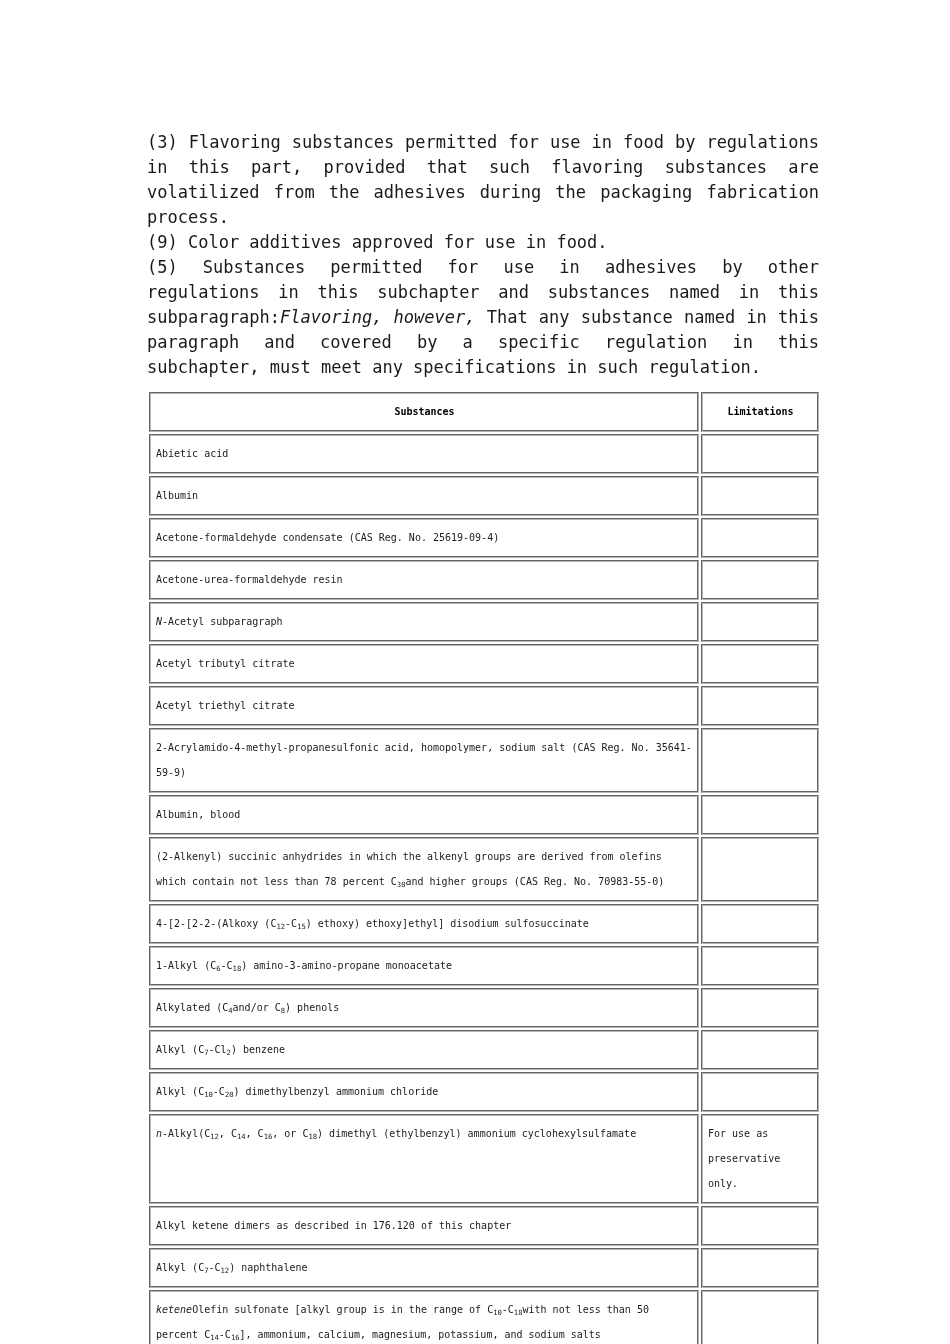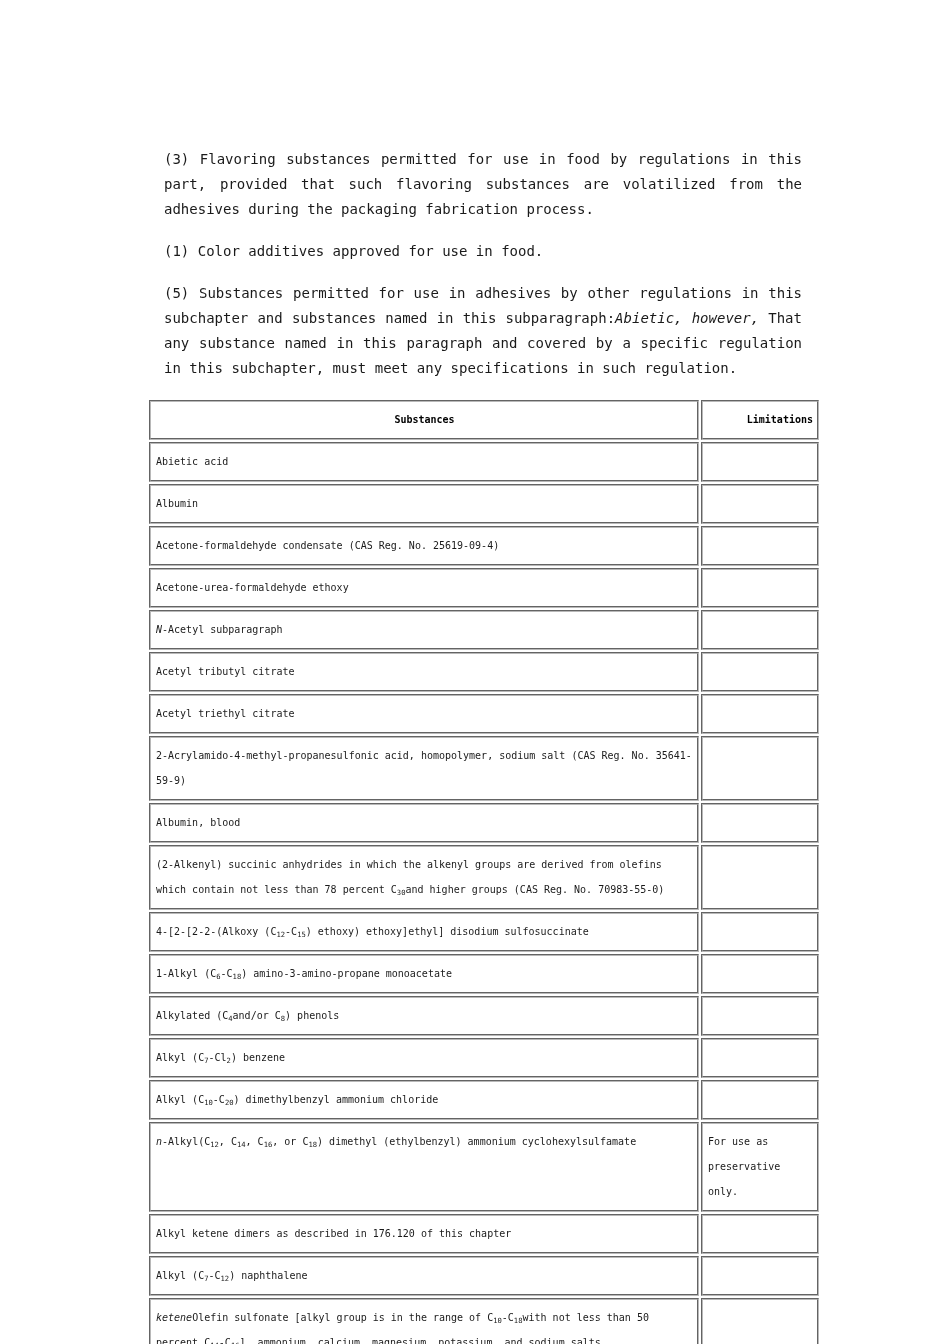--- a/index.html
+++ b/index.html
@@ -15,25 +15,25 @@
     position: relative;
     overflow: hidden;
   }
   .page {
     position: absolute;
     left: 147px;
     top: 130px;
     width: 672px;
   }
   .para {
-    font-size: 14px;
+    font-size: 17px;
     line-height: 25px;
     text-align: justify;
     text-justify: inter-word;
-    margin: 17px;
+    margin: 0;
     letter-spacing: 0px;
     color: #1a1a1a;
   }
   .ital {
     font-style: italic;
   }
   table.subs {
     border-collapse: separate;
     border-spacing: 2px 2px;
     width: 672px;
@@ -51,42 +51,42 @@
     text-align: left;
     background: #ffffff;
     overflow: hidden;
   }
   table.subs th.hdr-sub {
     text-align: center;
     font-weight: bold;
     color: #000000;
   }
   table.subs th.hdr-lim {
-    text-align: right;
+    text-align: center;
     font-weight: bold;
     color: #000000;
   }
   col.c-sub { width: 550px; }
   col.c-lim { width: 118px; }
   sub {
     font-size: 0.72em;
     vertical-align: -0.28em;
     line-height: 0;
   }
 </style>
 </head>
 <body>
 
 <div class="page">
 
   <p class="para">(3) Flavoring substances permitted for use in food by regulations in this part, provided that such flavoring substances are volatilized from the adhesives during the packaging fabrication process.</p>
 
-  <p class="para">(1) Color additives approved for use in food.</p>
+  <p class="para">(9) Color additives approved for use in food.</p>
 
-  <p class="para"><span>(5) Substances permitted for use in adhesives by other regulations in this subchapter and substances named in this subparagraph:</span><span class="ital">Abietic, however,</span><span> That any substance named in this paragraph and covered by a specific regulation in this subchapter, must meet any specifications in such regulation.</span></p>
+  <p class="para"><span>(5) Substances permitted for use in adhesives by other regulations in this subchapter and substances named in this subparagraph:</span><span class="ital">Flavoring, however,</span><span> That any substance named in this paragraph and covered by a specific regulation in this subchapter, must meet any specifications in such regulation.</span></p>
 
   <table class="subs">
     <colgroup>
       <col class="c-sub">
       <col class="c-lim">
     </colgroup>
     <thead>
       <tr>
         <th class="hdr-sub">Substances</th>
         <th class="hdr-lim">Limitations</th>
@@ -103,21 +103,21 @@
         <td>Albumin</td>
         <td></td>
       </tr>
 
       <tr>
         <td>Acetone-formaldehyde condensate (CAS Reg. No. 25619-09-4)</td>
         <td></td>
       </tr>
 
       <tr>
-        <td>Acetone-urea-formaldehyde ethoxy</td>
+        <td>Acetone-urea-formaldehyde resin</td>
         <td></td>
       </tr>
 
       <tr>
         <td><span class="ital">N</span><span>-Acetyl subparagraph</span></td>
         <td></td>
       </tr>
 
       <tr>
         <td>Acetyl tributyl citrate</td>

